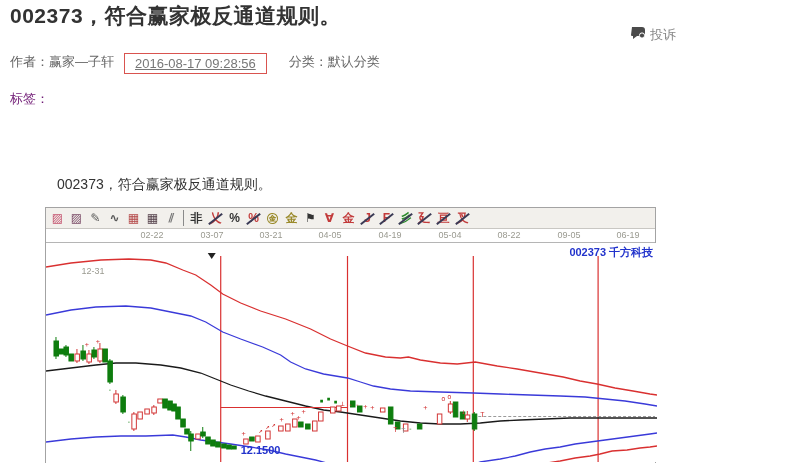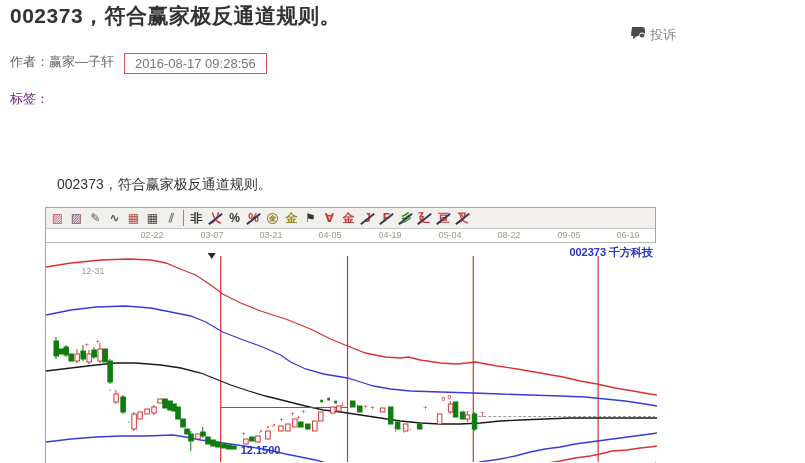--- a/index.html
+++ b/index.html
@@ -7,21 +7,21 @@
   body { font-family:"Liberation Sans","DejaVu Sans",sans-serif; }
   #page { position:relative; width:676px; height:463px; background:#fff; overflow:hidden; }
 
   .post-title { position:absolute; left:10px; top:2px; font-size:21px; font-weight:bold; color:#333; letter-spacing:.5px; }
 
   .complaint { position:absolute; right:0px; top:26px; display:flex; gap:4px; color:#888; font-size:13px; cursor:pointer; }
   .complaint svg { display:block; }
 
   .meta-row { position:absolute; left:10px; top:53px; display:flex; align-items:flex-start; font-size:13px; color:#666; }
   .meta-label { color:#666; }
-  .date-box { margin-left:10px; margin-right:22px; border:1px solid #d9534f; color:#777; padding:2px 10px; font-size:13px; }
+  .date-box { margin-left:10px; margin-right:22px; border:1px solid #d9534f; color:#777; padding:2px 10px; font-size:13px;text-decoration:underline; }
   .tags-row { position:absolute; left:10px; top:90px; font-size:13px; color:#701a75; }
 
   .body-text { position:absolute; left:57px; top:176px; font-size:14px; color:#333; }
 
   .chart { position:absolute; left:45px; top:207px; width:611px; height:256px; border:1px solid #a3a3a3; border-bottom:none; background:#fff; }
   .chart-toolbar { position:relative; height:21px; background:#f2f0ec; border-bottom:1px solid #c9c7c3; }
   .tb-icon { position:absolute; top:2px; width:17px; height:17px; font-size:12px; line-height:16px; text-align:center; font-weight:bold; }
   .tb-icon.slash::after { content:""; position:absolute; left:0px; right:0px; top:8px; border-top:2px solid #3a3a55; transform:rotate(-38deg); }
   .tb-sep { position:absolute; top:2px; width:1px; height:16px; background:#8a8a8a; }
   .chart-dates { position:relative; height:14px; background:#fff; border-bottom:1px solid #b5b5b5; }
@@ -41,20 +41,21 @@
         <path d="M1 1 h10 a3 3 0 0 1 3 3 v3 a3 3 0 0 1 -3 3 h-5 l-4 3 v-3 h-1 a1 1 0 0 1 -1 -1 z" fill="#4a4a4a"></path>
         <circle cx="11" cy="9.5" r="2.6" fill="#4a4a4a" stroke="#fff" stroke-width="1"></circle>
       </svg>
     </span>
     <span>投诉</span>
   </div>
 
   <div class="meta-row">
     <span class="meta-label"><span>作者：</span><span>赢家—子轩</span></span>
     <span class="date-box">2016-08-17 09:28:56</span>
+    <span class="meta-label"><span>分类：</span><span>默认分类</span></span>
   </div>
 
   <div class="tags-row">标签：</div>
 
   <div class="body-text">002373，符合赢家极反通道规则。</div>
 
   <div class="chart">
     <div class="chart-toolbar">
         <span class="tb-icon" style="left: 3px; color: rgb(196, 82, 110);">▨</span>
         <span class="tb-icon" style="left: 22px; color: rgb(122, 74, 102);">▨</span>

